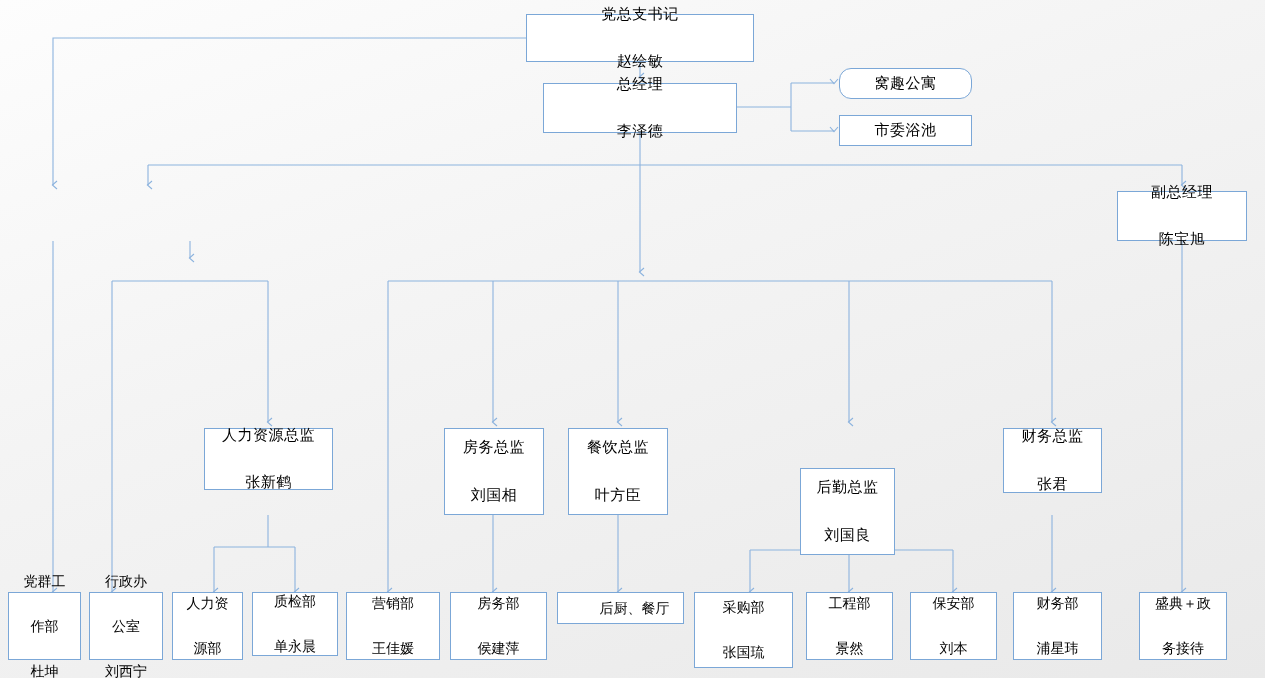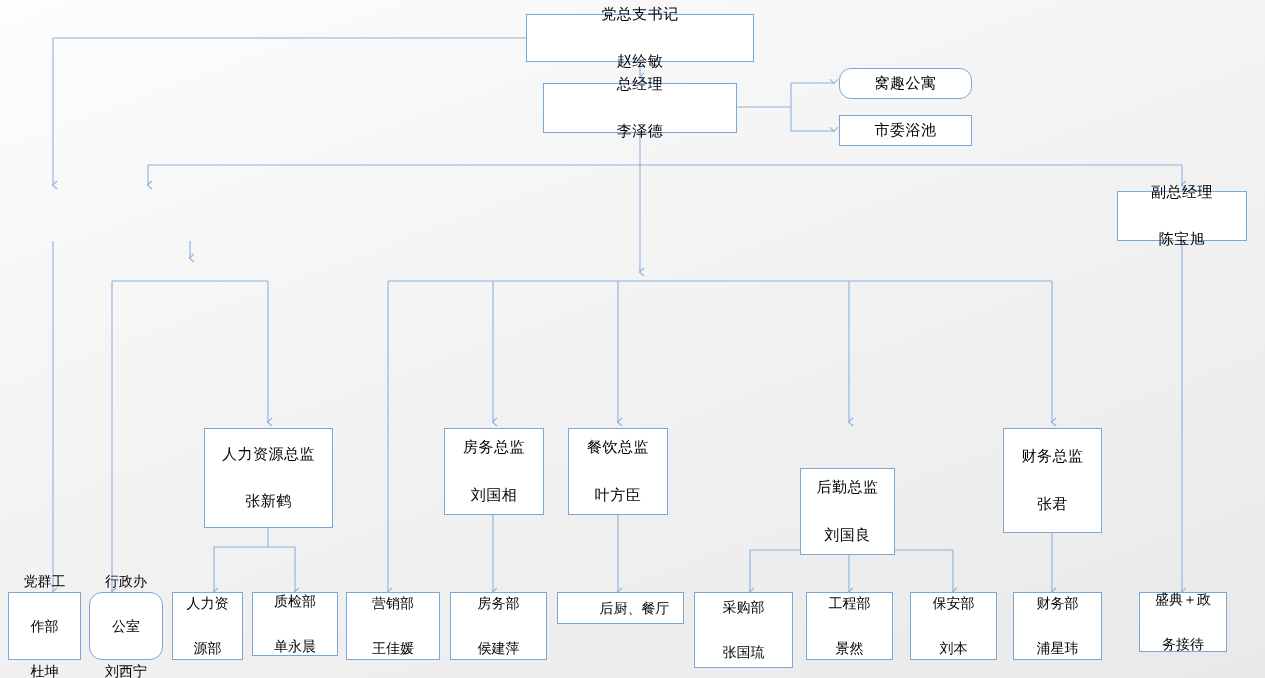--- a/index.html
+++ b/index.html
@@ -132,52 +132,52 @@
   <div class="node" style="left:839px; top:115px; width:133px; height:31px;">
     <span class="ln">市委浴池</span>
   </div>
 
 
   <div class="node" style="left:1117px; top:191px; width:130px; height:50px;">
     <span class="ln">副总经理</span>
     <span class="ln">陈宝旭</span>
   </div>
 
-  <div class="node" style="left:204px; top:428px; width:129px; height:100px;">
+  <div class="node" style="left:204px; top:428px; width:129px; height:62px;">
     <span class="ln">人力资源总监</span>
     <span class="ln">张新鹤</span>
   </div>
 
   <div class="node" style="left:444px; top:428px; width:100px; height:87px;">
     <span class="ln">房务总监</span>
     <span class="ln">刘国相</span>
   </div>
 
   <div class="node" style="left:568px; top:428px; width:100px; height:87px;">
     <span class="ln">餐饮总监</span>
     <span class="ln">叶方臣</span>
   </div>
 
   <div class="node" style="left:800px; top:428px; width:95px; height:87px;margin-top:40px;">
     <span class="ln">后勤总监</span>
     <span class="ln">刘国良</span>
   </div>
 
-  <div class="node" style="left:1003px; top:428px; width:99px; height:105px;">
+  <div class="node" style="left:1003px; top:428px; width:99px; height:65px;">
     <span class="ln">财务总监</span>
     <span class="ln">张君</span>
   </div>
 
   <div class="node small" style="left:8px; top:592px; width:73px; height:68px;">
     <span class="ln">党群工</span>
     <span class="ln">作部</span>
     <span class="ln">杜坤</span>
   </div>
 
-  <div class="node small" style="left:89px; top:592px; width:74px; height:68px;border-radius:13px;">
+  <div class="node small" style="left:89px; top:592px; width:74px; height:68px;">
     <span class="ln">行政办</span>
     <span class="ln">公室</span>
     <span class="ln">刘西宁</span>
   </div>
 
   <div class="node small" style="left:172px; top:592px; width:71px; height:68px;">
     <span class="ln">人力资</span>
     <span class="ln">源部</span>
   </div>
 
@@ -213,18 +213,18 @@
   <div class="node small" style="left:910px; top:592px; width:87px; height:68px;">
     <span class="ln">保安部</span>
     <span class="ln">刘本</span>
   </div>
 
   <div class="node small" style="left:1013px; top:592px; width:89px; height:68px;text-align:center;">
     <span class="ln">财务部</span>
     <span class="ln">浦星玮</span>
   </div>
 
-  <div class="node small" style="left:1139px; top:592px; width:88px; height:60px;">
+  <div class="node small" style="left:1139px; top:592px; width:88px; height:68px;">
     <span class="ln">盛典＋政</span>
     <span class="ln">务接待</span>
   </div>
 
 </div>
 
 </body></html>

